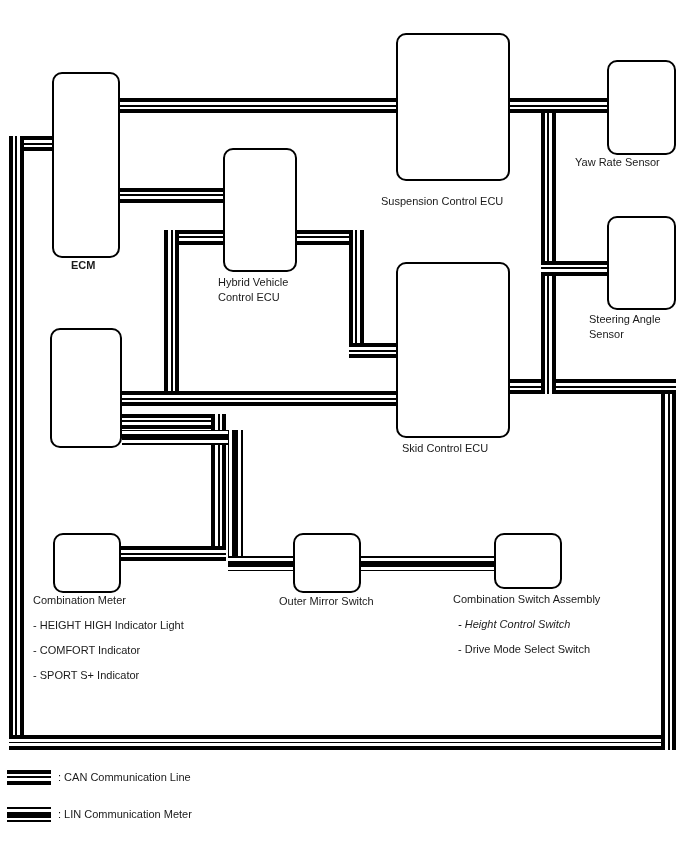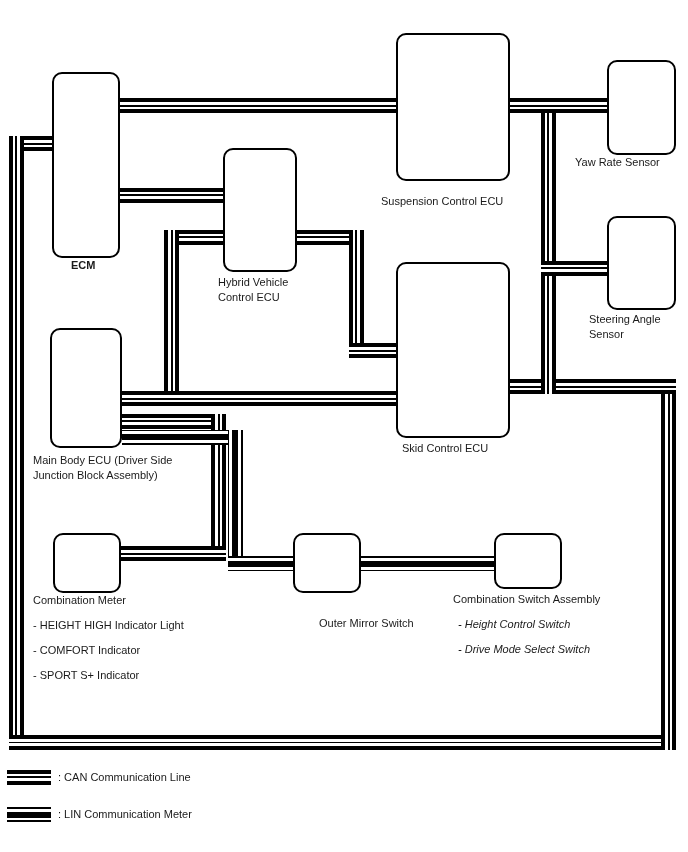--- a/index.html
+++ b/index.html
@@ -79,35 +79,31 @@
   <div class="lbl" style="left:381px;top:194px;">Suspension Control ECU</div>
   <div class="lbl" style="left:575px;top:155px;">Yaw Rate Sensor</div>
 
   <div class="lbl" style="left:589px;top:312px;">
     <div>Steering Angle</div>
     <div>Sensor</div>
   </div>
 
   <div class="lbl" style="left:402px;top:441px;">Skid Control ECU</div>
 
-  <div class="lbl" style="left:33px;top:453px;">
-    <div>Main Body ECU (Driver Side</div>
-    <div>Junction Block Assembly)</div>
-  </div>
 
   <div class="lbl" style="left:33px;top:593px;">Combination Meter</div>
   <div class="lbl" style="left:33px;top:618px;">- HEIGHT HIGH Indicator Light</div>
   <div class="lbl" style="left:33px;top:643px;">- COMFORT Indicator</div>
   <div class="lbl" style="left:33px;top:668px;">- SPORT S+ Indicator</div>
 
-  <div class="lbl" style="left:279px;top:616px;margin-left:40px;">Outer Mirror Switch</div>
+  <div class="lbl" style="left:279px;top:594px;">Outer Mirror Switch</div>
 
   <div class="lbl" style="left:453px;top:592px;">Combination Switch Assembly</div>
   <div class="lbl" style="left:458px;top:617px;font-style:italic;">- Height Control Switch</div>
-  <div class="lbl" style="left:458px;top:642px;font-style:italic;">- Drive Mode Select Switch</div>
+  <div class="lbl" style="left:458px;top:642px;">- Drive Mode Select Switch</div>
 
   <div class="line can-h" style="left:7px;top:770px;width:44px;"></div>
   <div class="lbl" style="left:58px;top:770px;">: CAN Communication Line</div>
 
   <div class="line lin-h" style="left:7px;top:807px;width:44px;"></div>
   <div class="lbl" style="left:58px;top:807px;">: LIN Communication Meter</div>
 
 </div>
 
 </body></html>

